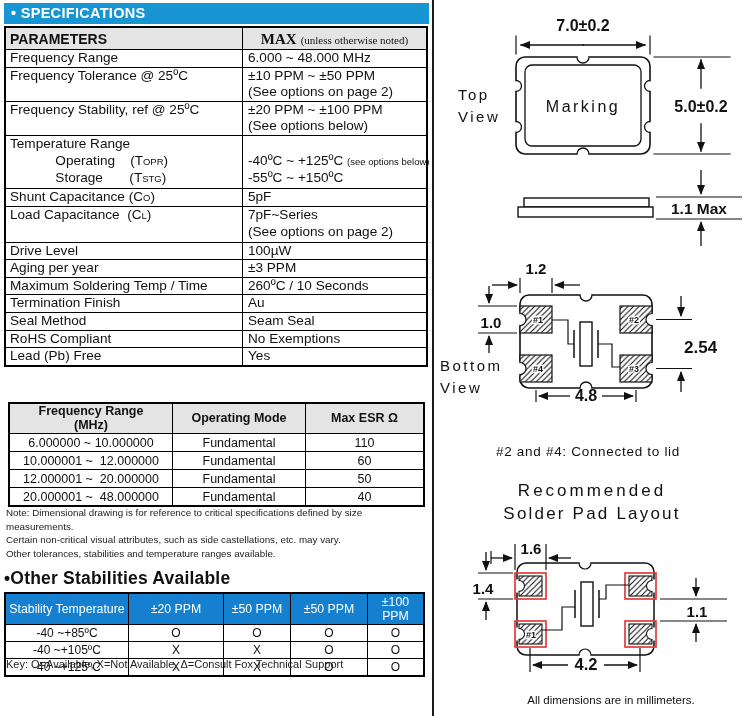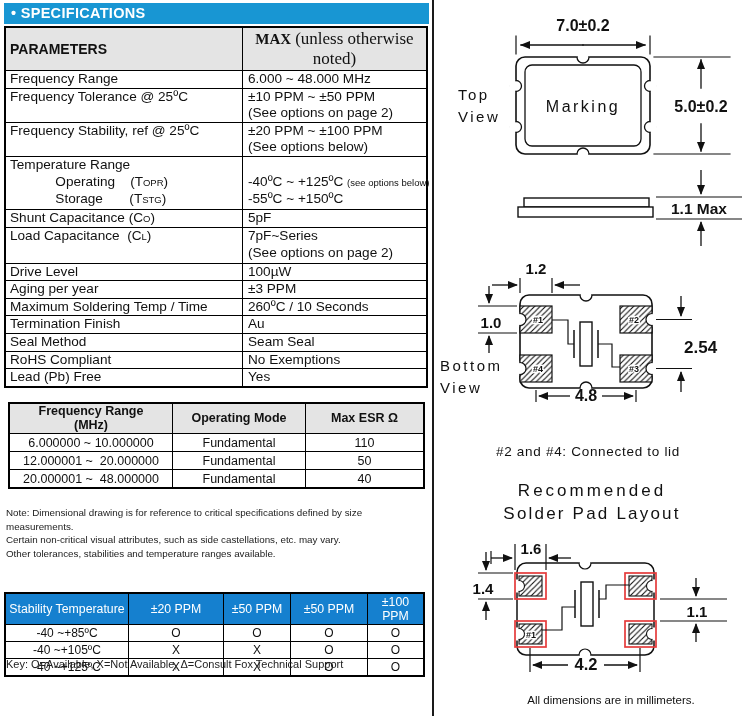--- a/index.html
+++ b/index.html
@@ -12,21 +12,21 @@
           letter-spacing:.3px;}
 
   table{border-collapse:collapse;}
   td,th{border:1.5px solid #000;}
 
   .spec-table{position:absolute;left:4px;top:26px;width:424px;table-layout:fixed;border:2px solid #000;}
   .spec-table th{background:var(--header-gray,#e2e2e2);height:19px;padding:1px 4px;vertical-align:middle;}
   .spec-table th.param-h{width:228px;text-align:left;font-size:14px;}
   .spec-table th.max-h{text-align:center;font-family:"Liberation Serif",serif;font-weight:normal;}
   .max-word{font-weight:bold;font-size:15px;}
-  .max-note{font-size:17px;margin-top:16px;}
+  .max-note{font-size:11px;margin-top:16px;}
   .spec-table td{vertical-align:top;padding:0 0 0 4px;font-size:13.6px;}
   .spec-table td .line{line-height:16.6px;white-space:pre;}
   .spec-table td.value-cell{padding-left:5px;}
   .small{font-size:9.5px;}
 
   .freq-table{position:absolute;left:8px;top:402px;width:417px;border:2px solid #000;table-layout:fixed;}
   .freq-table th{background:var(--header-gray,#e2e2e2);font-size:12.5px;line-height:13.5px;padding:1px 2px;}
   .freq-table td{text-align:center;font-size:12.5px;height:15px;padding:1px 2px;white-space:pre;}
   .freq-table .c-range{width:158px;}
   .freq-table .c-mode{width:128px;}
@@ -196,38 +196,44 @@
         <th>Max ESR Ω</th>
       </tr>
     </thead>
     <tbody>
         <tr>
           <td>6.000000 ~ 10.000000</td>
           <td>Fundamental</td>
           <td>110</td>
         </tr>
         <tr>
+          <td>10.000001 ~  12.000000</td>
+          <td>Fundamental</td>
+          <td>60</td>
+        </tr>
+        <tr>
           <td>12.000001 ~  20.000000</td>
           <td>Fundamental</td>
           <td>50</td>
         </tr>
         <tr>
           <td>20.000001 ~  48.000000</td>
           <td>Fundamental</td>
           <td>40</td>
         </tr>
       </tbody>
   </table>
 
   <div class="notes">
     <div>Note: Dimensional drawing is for reference to critical specifications defined by size measurements.</div>
     <div>Certain non-critical visual attributes, such as side castellations, etc. may vary.</div>
     <div>Other tolerances, stabilities and temperature ranges available.</div>
   </div>
 
+  <div class="stab-title">•Other Stabilities Available</div>
   <table class="stab-table">
     <thead>
       <tr>
         <th class="c-temp">Stability Temperature</th>
         <th class="c-p20">±20 PPM</th>
         <th class="c-p30">±50 PPM</th>
         <th class="c-p50">±50 PPM</th>
         <th>±100 PPM</th>
       </tr>
     </thead>

